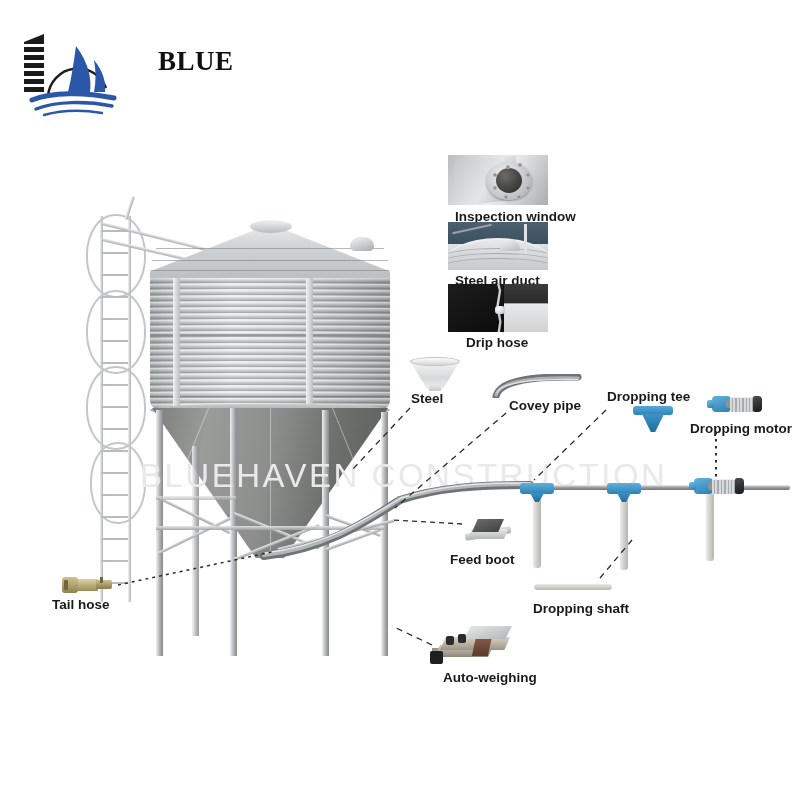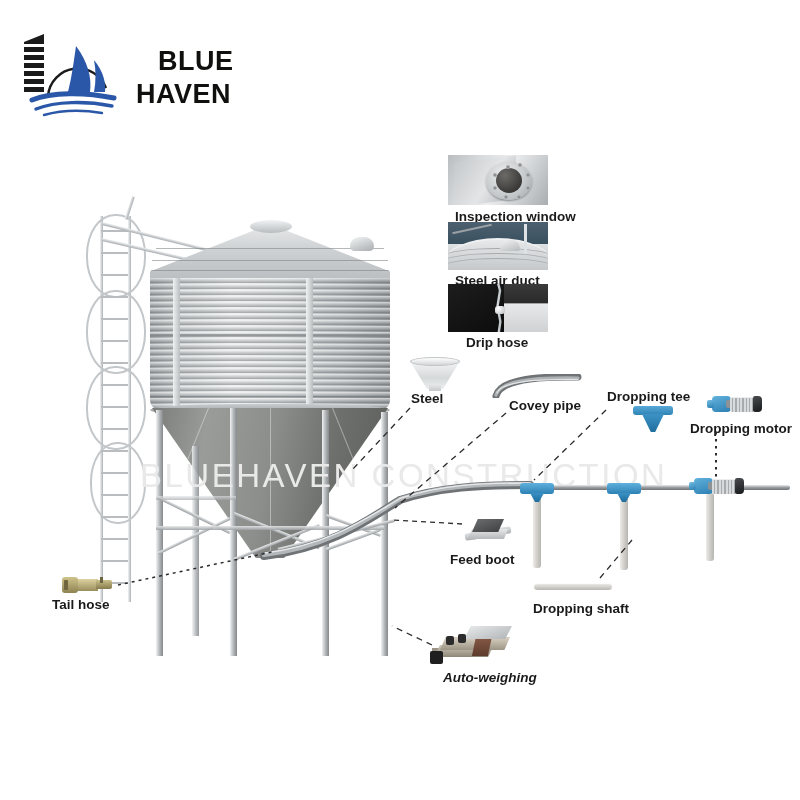--- a/index.html
+++ b/index.html
@@ -5,21 +5,21 @@
 <style>
   html,body{margin:0;padding:0;background:#fff;}
   body{width:800px;height:800px;position:relative;overflow:hidden;
        font-family:"Liberation Sans","DejaVu Sans",sans-serif;}
   #stage{position:absolute;left:0;top:0;width:800px;height:800px;background:#ffffff;}
 
   
   .logo-wrap{position:absolute;left:18px;top:30px;width:215px;height:90px;}
   .logo-mark{position:absolute;left:0;top:0;width:112px;height:88px;}
   .logo-text{position:absolute;left:118px;top:18px;color:#10100f;
-             font-family:Liberation Sans, sans-serif;font-weight:700;
+             font-family:Liberation Serif, serif;font-weight:700;
              letter-spacing:.5px;line-height:1.0;}
   .logo-line1{font-size:27px;margin-left:22px;}
   .logo-line2{font-size:27px;margin-top:6px;}
 
   
   .watermark{position:absolute;left:140px;top:457px;width:680px;
     font-size:33px;letter-spacing:2.5px;color:#e9e9e9;font-weight:400;
     white-space:nowrap;user-select:none;}
 
   
@@ -241,21 +241,20 @@
 
       <path d="M58 16 C70 32 74 48 72 62 L50 62 C54 46 56 30 58 16 Z" fill="#2b57a8"></path>
       <path d="M76 30 C86 42 88 54 87 62 L76 62 C78 52 78 40 76 30 Z" fill="#2b57a8"></path>
 
       <path d="M14 70 C34 62 66 62 96 68" fill="none" stroke="#2b57a8" stroke-width="5" stroke-linecap="round"></path>
       <path d="M18 79 C38 71 68 71 94 76" fill="none" stroke="#2b57a8" stroke-width="3.4" stroke-linecap="round"></path>
       <path d="M26 85 C44 80 66 80 84 83" fill="none" stroke="#2b57a8" stroke-width="2.4" stroke-linecap="round"></path>
     </svg>
     <div class="logo-text">
       <div class="logo-line1">BLUE</div>
-      <div class="logo-line2">HAVEN</div>
     </div>
   </div>
 
   <div class="silo">
 
     <div class="ladder">
       <div class="lad-rail" style="left:16px;top:4px;height:386px;"></div>
       <div class="lad-rail" style="left:44px;top:4px;height:386px;"></div>
       <div class="lad-cage" style="left:2px;top:2px;width:56px;height:80px;"></div>
       <div class="lad-cage" style="left:2px;top:78px;width:56px;height:80px;"></div>
@@ -425,21 +424,21 @@
   <div class="comp c-weigh">
     <div class="aw-rod"></div>
     <div class="aw-low"></div>
     <div class="aw-beam"></div>
     <div class="aw-brown"></div>
     <div class="aw-plate"></div>
     <div class="aw-blk1"></div>
     <div class="aw-blk2"></div>
     <div class="aw-blk3"></div>
   </div>
-  <div class="lbl" style="left:443px;top:671px;font-style:italic;">Auto-weighing</div>
+  <div class="lbl" style="left:443px;top:671px;">Auto-weighing</div>
 
   <div class="comp c-tail">
     <div class="ts-mid"></div>
     <div class="ts-tip"></div>
     <div class="ts-slot"></div>
     <div class="ts-hub"></div>
   </div>
   <div class="lbl" style="left:52px;top:598px;">Tail hose</div>
 
   <svg class="riser">

